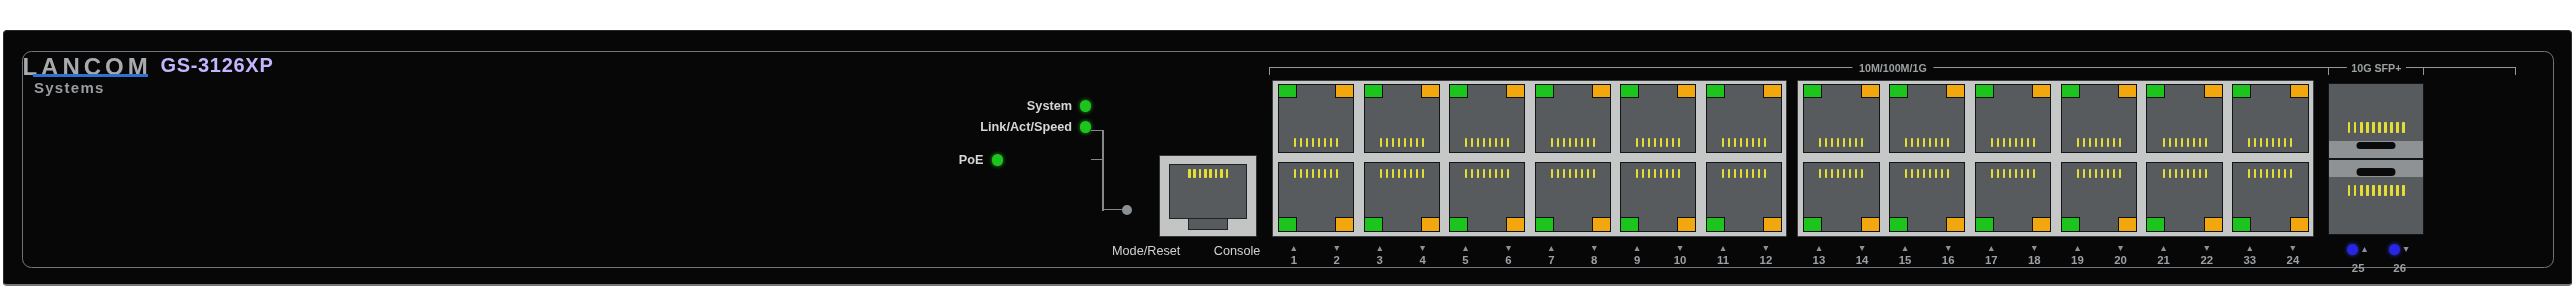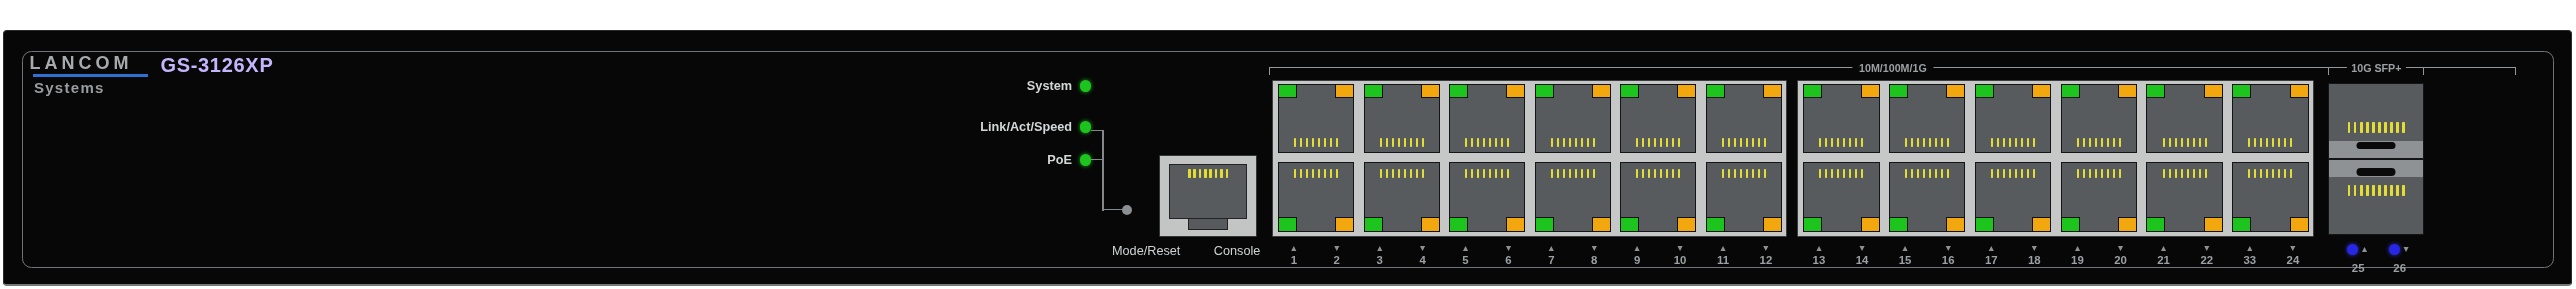--- a/index.html
+++ b/index.html
@@ -5,21 +5,21 @@
   html,body{margin:0;padding:0;background:#ffffff;}
   *{box-sizing:border-box;}
   .stage{position:relative;width:2576px;height:289px;background:#ffffff;overflow:hidden;
          font-family:"Liberation Sans","DejaVu Sans",sans-serif;}
   .device{position:absolute;left:3.4px;top:30px;width:2569px;height:256px;background:#070707;
           border-radius:4px;border-top:1.3px solid #262829;border-left:1.3px solid #2a2c2d;
           border-right:1.3px solid #2a2c2d;border-bottom:2px solid #75787a;}
   .panel-outline{position:absolute;left:18px;top:20px;width:2532px;height:217px;
           border:1.3px solid #70747a;border-radius:9.4px;}
   
-  .brand-name{position:absolute;left:25px;top:22px;font-size:18px;font-weight:bold;
+  .brand-name{position:absolute;left:18px;top:22px;font-size:24px;font-weight:bold;
           letter-spacing:4px;color:#a8abad;}
   .brand-underline{position:absolute;left:29px;top:43px;width:115px;height:2.7px;background:#2e71d3;}
   .brand-sub{position:absolute;left:29.5px;top:48px;font-size:15px;font-weight:bold;
           letter-spacing:1.3px;color:#9a9da0;}
   .model{position:absolute;left:156px;top:23px;font-size:20px;font-weight:bold;
           letter-spacing:0.7px;color:#c4b5fd;}
   
   .status-row{position:absolute;left:866px;width:221px;height:14px;display:flex;
           align-items:center;justify-content:flex-end;gap:8px;}
   .status-label{font-size:12.7px;font-weight:bold;color:#d4d6d7;white-space:nowrap;}
@@ -101,29 +101,29 @@
 <div class="stage">
   <div class="device">
     <div class="panel-outline"></div>
 
     <div class="brand-name">LANCOM</div>
     <div class="brand-underline"></div>
     <div class="brand-sub">Systems</div>
     <div class="model">GS-3126XP</div>
 
     <div id="status-leds">
-        <div class="status-row" style="top: 48px; text-align: right;">
+        <div class="status-row" style="top: 68px; text-align: right;">
           <span class="status-label">System</span>
           <span class="status-led"></span>
         </div>
         <div class="status-row" style="top: 89px;">
           <span class="status-label">Link/Act/Speed</span>
           <span class="status-led"></span>
         </div>
-        <div class="status-row" style="top: 122px;">
+        <div class="status-row" style="top: 122px; justify-content: center;">
           <span class="status-label">PoE</span>
           <span class="status-led"></span>
         </div>
       </div>
 
     <div class="wire" style="left:1087px;top:99px;width:11.4px;height:1.3px;"></div>
     <div class="wire" style="left:1087px;top:128px;width:11.4px;height:1.3px;"></div>
     <div class="wire" style="left:1098px;top:99px;width:1.3px;height:81px;"></div>
     <div class="wire" style="left:1099px;top:178px;width:19px;height:1.3px;"></div>
     <div class="mr-dot"></div>

